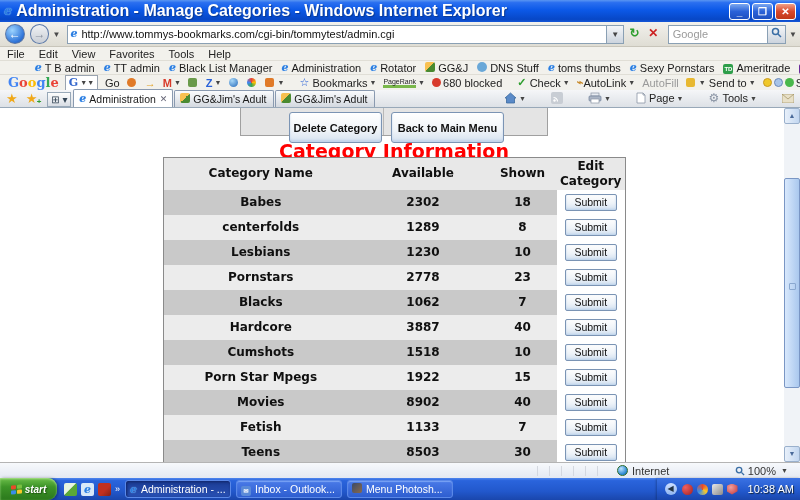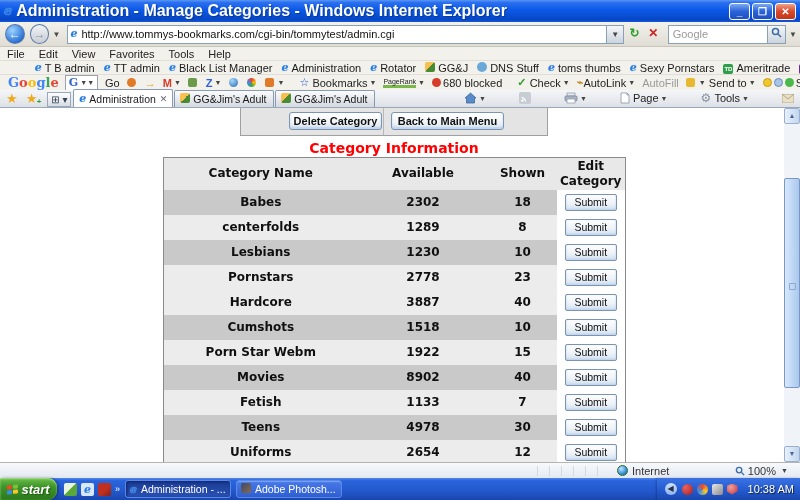--- a/index.html
+++ b/index.html
@@ -73,33 +73,33 @@
   .starplus i { position:absolute; right:-4px; bottom:0; color:#2e9e2e; font-size:8px; font-style:normal; font-weight:bold; }
   .quicktabs { width:24px; height:15px; border:1px solid #98a8b8; background:linear-gradient(180deg,#fdfdfd,#d8dde4);
     margin:0 2px 0 8px; text-align:center; line-height:13px; font-size:10px; color:#345; }
   .tab { height:17px; border:1px solid #8a9ab0; border-bottom:none; display:flex; align-items:center;
     padding:0 5px; margin-right:1px; max-width:100px; min-width:96px;
     background:linear-gradient(180deg,#fafbfc,#d4d9e0); border-radius:2px 2px 0 0; }
   .tab.active { background:#fff; height:18px; }
   .tab .tlabel { white-space:nowrap; overflow:hidden; font-size:10.5px; color:#1a1a1a; margin-left:3px; flex:1; }
   .tab .tclose { color:#667; font-size:9px; margin-left:3px; }
   .tabbar-right { margin-left:auto; display:flex; align-items:center; height:18px; padding-right:6px; }
-  .tb-ico { margin-left:20px; display:flex; align-items:center; color:#222;padding-left:13px; }
+  .tb-ico { margin-left:12px; display:flex; align-items:center; color:#222;padding-left:13px; }
 
   
   .viewport { left:0; top:108px; width:800px; height:354px; background:#fff; overflow:hidden; }
 
   .btn-box { position:absolute; left:240px; top:0; width:308px; height:28px; background:#e4e4e4;
     border:1px solid #a0a0a0; border-top:none; }
   .btn-box .divider { position:absolute; left:142px; top:0; width:1px; height:100%; background:#b8b8b8; }
-  .xp-btn { position:absolute; top:4px; height:18px; border:1px solid #7b94b4; border-radius:3px;
+  .xp-btn { position:absolute; top:4px; height:31px; border:1px solid #7b94b4; border-radius:3px;
     background:linear-gradient(180deg,#ffffff,#f0f4f8 60%,#d6e2f0); font-size:11px; font-weight:bold; color:#111;
     font-family:"Liberation Sans",sans-serif; box-shadow:inset 0 -2px 2px #c2d4ea; }
   .page-heading { position:absolute; left:163px; top:32px; width:462px; text-align:center;
-    color:#ff0000; font-weight:bold; font-size:14px; font-family:"DejaVu Sans",sans-serif; }
+    color:#ff0000; font-weight:bold; font-size:19px; font-family:"DejaVu Sans",sans-serif; }
 
   table.cat { position:absolute; left:163px; top:49px; width:462px; border-collapse:collapse;
     border:1px solid #8a8a8a; table-layout:fixed; font-family:"DejaVu Sans",sans-serif; }
   table.cat col.c1{width:194px} table.cat col.c2{width:131px} table.cat col.c3{width:68px} table.cat col.c4{width:69px}
   table.cat th { background:#e8e8e8; font-size:12px; font-weight:bold; color:#101010; height:32px; text-align:center; line-height:15px; }
   table.cat td { height:20px; text-align:center; font-size:12px; font-weight:bold; color:#101010; padding:4px; }
   tr.row-odd td { background:#c9c9c9; }
   tr.row-even td { background:#ececec; }
   tr.row-odd td.edit-cell, tr.row-even td.edit-cell { background:#ffffff; }
   .submit-btn { width:52px; height:17px; border:1px solid #7b94b4; border-radius:2px;
@@ -123,21 +123,21 @@
   .globe { width:11px; height:11px; border-radius:50%; background:radial-gradient(circle at 35% 30%,#bfe4ff,#2e8ad4 65%,#1a6aa8);
     border:1px solid #2a6a2a; margin-right:4px; }
   .zoom-area { display:flex; align-items:center; color:#333; }
 
   
   .taskbar { left:0; top:478px; width:800px; height:22px;
     background:linear-gradient(180deg,#4f86ee 0%,#2a64dc 12%,#2258cc 60%,#1a46ac 100%); display:flex; align-items:center; }
   .start-btn { width:57px; height:22px; border-radius:0 9px 9px 0;
     background:linear-gradient(180deg,#6cbf4a 0%,#3d9428 40%,#2e7d1e 90%);
     box-shadow:inset 0 1px 2px #a8e088, 2px 0 3px rgba(0,0,0,.3);
-    color:#fff; font-weight:bold; font-style:italic; font-size:13px;
+    color:#fff; font-weight:bold; font-style:italic; font-size:10px;
     display:flex; align-items:center; justify-content:center; text-shadow:1px 1px 1px #1e5510; }
   .winflag { display:inline-grid; grid-template-columns:5px 5px; grid-gap:1px; margin-right:3px; transform:skewY(-6deg); }
   .winflag span { width:5px; height:4px; border-radius:1px; }
   .ql { display:flex; align-items:center; margin-left:7px; }
   .ql-ico { width:13px; height:13px; border-radius:2px; margin-right:4px; }
   .task-btn { height:18px; width:106px; margin-left:5px; border-radius:3px; border:1px solid #5a88e8;
     background:linear-gradient(180deg,#4a7ae8,#2e5ed0); color:#fff; display:flex; align-items:center;
     padding:0 4px; font-size:10.5px; white-space:nowrap; overflow:hidden; box-shadow:inset 0 1px 1px #7aa4f4; }
   .task-btn.active { background:linear-gradient(180deg,#1c3c94,#2850b4); box-shadow:inset 1px 1px 3px #102468; }
   .task-btn .ticon { margin-right:4px; flex:none; }
@@ -407,53 +407,59 @@
           <td>1230</td>
           <td>10</td>
           <td class="edit-cell"><button class="submit-btn">Submit</button></td>
         </tr>
         <tr class="row-even">
           <td>Pornstars</td>
           <td>2778</td>
           <td>23</td>
           <td class="edit-cell"><button class="submit-btn">Submit</button></td>
         </tr>
+        <tr class="row-odd">
+          <td>Blacks</td>
+          <td>1062</td>
+          <td>7</td>
+          <td class="edit-cell"><button class="submit-btn">Submit</button></td>
+        </tr>
         <tr class="row-even">
           <td>Hardcore</td>
           <td>3887</td>
           <td>40</td>
           <td class="edit-cell"><button class="submit-btn">Submit</button></td>
         </tr>
         <tr class="row-odd">
           <td>Cumshots</td>
           <td>1518</td>
           <td>10</td>
           <td class="edit-cell"><button class="submit-btn">Submit</button></td>
         </tr>
         <tr class="row-even">
-          <td>Porn Star Webm</td>
+          <td>Porn Star Mpegs</td>
           <td>1922</td>
           <td>15</td>
           <td class="edit-cell"><button class="submit-btn">Submit</button></td>
         </tr>
         <tr class="row-odd">
           <td>Movies</td>
           <td>8902</td>
           <td>40</td>
           <td class="edit-cell"><button class="submit-btn">Submit</button></td>
         </tr>
         <tr class="row-even">
           <td>Fetish</td>
           <td>1133</td>
           <td>7</td>
           <td class="edit-cell"><button class="submit-btn">Submit</button></td>
         </tr>
         <tr class="row-odd">
           <td>Teens</td>
-          <td>4978</td>
+          <td>8503</td>
           <td>30</td>
           <td class="edit-cell"><button class="submit-btn">Submit</button></td>
         </tr>
         <tr class="row-even">
           <td>Uniforms</td>
           <td>2654</td>
           <td>12</td>
           <td class="edit-cell"><button class="submit-btn">Submit</button></td>
         </tr>
       </tbody>
@@ -504,22 +510,26 @@
     <span class="ql-ico" style="background:#d8e8f8;text-align:center"><span class="ie-e small">e</span></span>
     <span class="ql-ico" style="background:linear-gradient(135deg,#c03020 55%,#802018)"></span>
     <span style="color:#fff;font-size:9px">»</span>
   </span>
   <span id="taskbtn-holder" style="display:flex;align-items:center">
       <span class="task-btn active">
         <span class="licon ticon"><span class="ie-e small">e</span></span>
         <span>Administration - ...</span>
       </span>
       <span class="task-btn">
+        <span class="licon ticon"><span class="sq" style="background:#5a8ad8">✉</span></span>
+        <span>Inbox - Outlook...</span>
+      </span>
+      <span class="task-btn">
         <span class="licon ticon"><span class="sq" style="background:linear-gradient(135deg,#3a4a6a,#8a6a4a)"></span></span>
-        <span>Adobe Photosh...</span>
+        <span>Menu Photosh...</span>
       </span>
     </span>
   <span class="tray">
     <span class="tray-chev">◀</span>
     <span class="tray-ico" style="background:radial-gradient(circle at 30% 30%,#f06060,#a02020);border-radius:50%"></span>
     <span class="tray-ico" style="background:conic-gradient(#e84a2a,#f8c828,#3a8de8,#e84a2a);border-radius:50%"></span>
     <span class="tray-ico" style="background:linear-gradient(135deg,#e8e8e8,#8a8a8a)"></span>
     <span class="tray-ico" style="background:radial-gradient(circle at 35% 30%,#f0a0a0,#c02828);clip-path:polygon(50% 0,100% 20%,100% 70%,50% 100%,0 70%,0 20%)"></span>
     <span class="clock">10:38 AM</span>
   </span>

